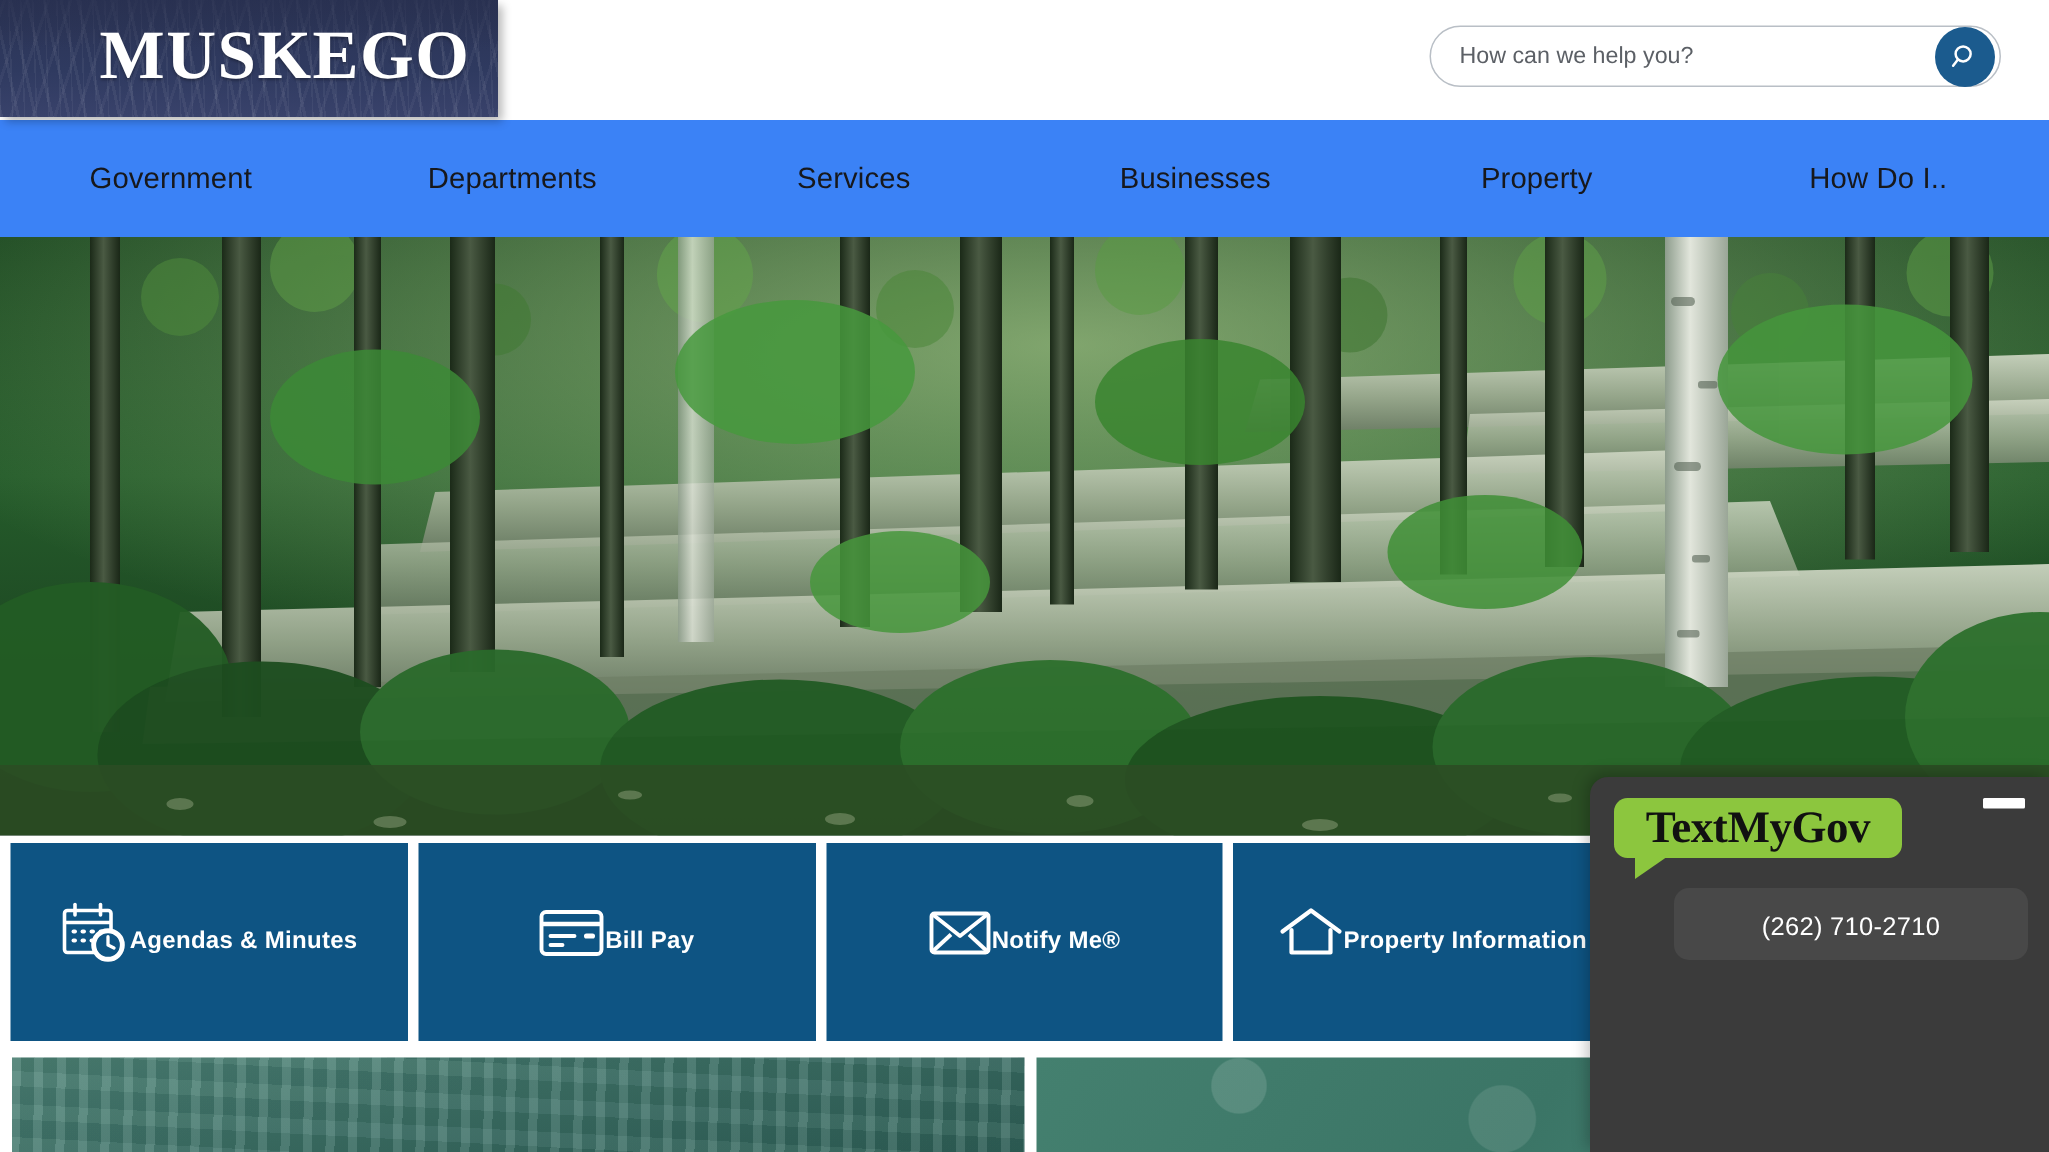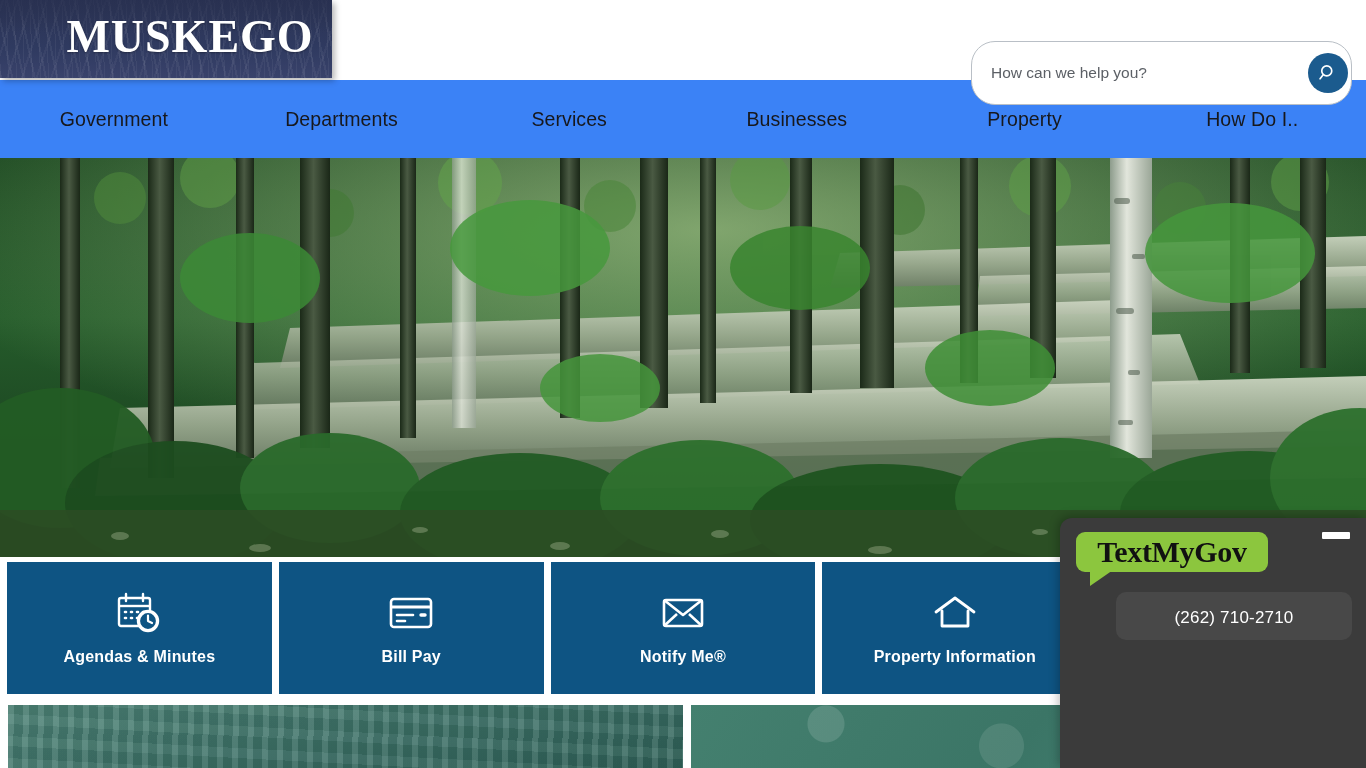--- a/index.html
+++ b/index.html
@@ -38,22 +38,22 @@
     display:flex; align-items:center; justify-content:center;
     font-family:"Liberation Serif", serif;
     font-size:46px; font-weight:700; letter-spacing:1px;
     color:#ffffff; line-height:1;
     text-shadow:0 1px 2px rgba(0,0,0,.3);
     padding-bottom:4px;
     padding-left:48px;
   }
 
   .search-wrap {
-    position:absolute; right:14px; top:17px;
-    width:381px; height:64px;margin-top:24px;
+    position:absolute; right:32px; top:17px;
+    width:381px; height:41px;
   }
   .search-box {
     position:absolute; inset:0;
     border:1px solid #b9bfc6; border-radius:24px;
     background:#fff;
     display:flex; align-items:center;
   }
   .search-input {
     flex:1; height:100%; border:none; outline:none; background:transparent;
     padding:0 52px 0 19px;
@@ -88,21 +88,21 @@
   }
   .hero svg { display:block; width:100%; height:100%; }
 
   
   .tiles {
     position:absolute; left:0; top:562px; width:1366px; height:132px;
     display:flex; gap:7px; padding:0 0 0 0; z-index:5;
   }
   .tile {
     flex:1; background:#0e5483;
-    display:flex; flex-direction:column; align-items:center; justify-content:center;
+    display:flex; align-items:center; justify-content:center;
     cursor:pointer; min-width:0;
   }
   .tile:first-child { margin-left:7px; }
   .tile:last-child { margin-right:7px; }
   .tile-icon { height:46px; display:flex; align-items:center; justify-content:center; margin-bottom:12px; }
   .tile-label {
     color:#ffffff; font-size:16px; font-weight:700; letter-spacing:.2px;
     white-space:nowrap;
   }
 

